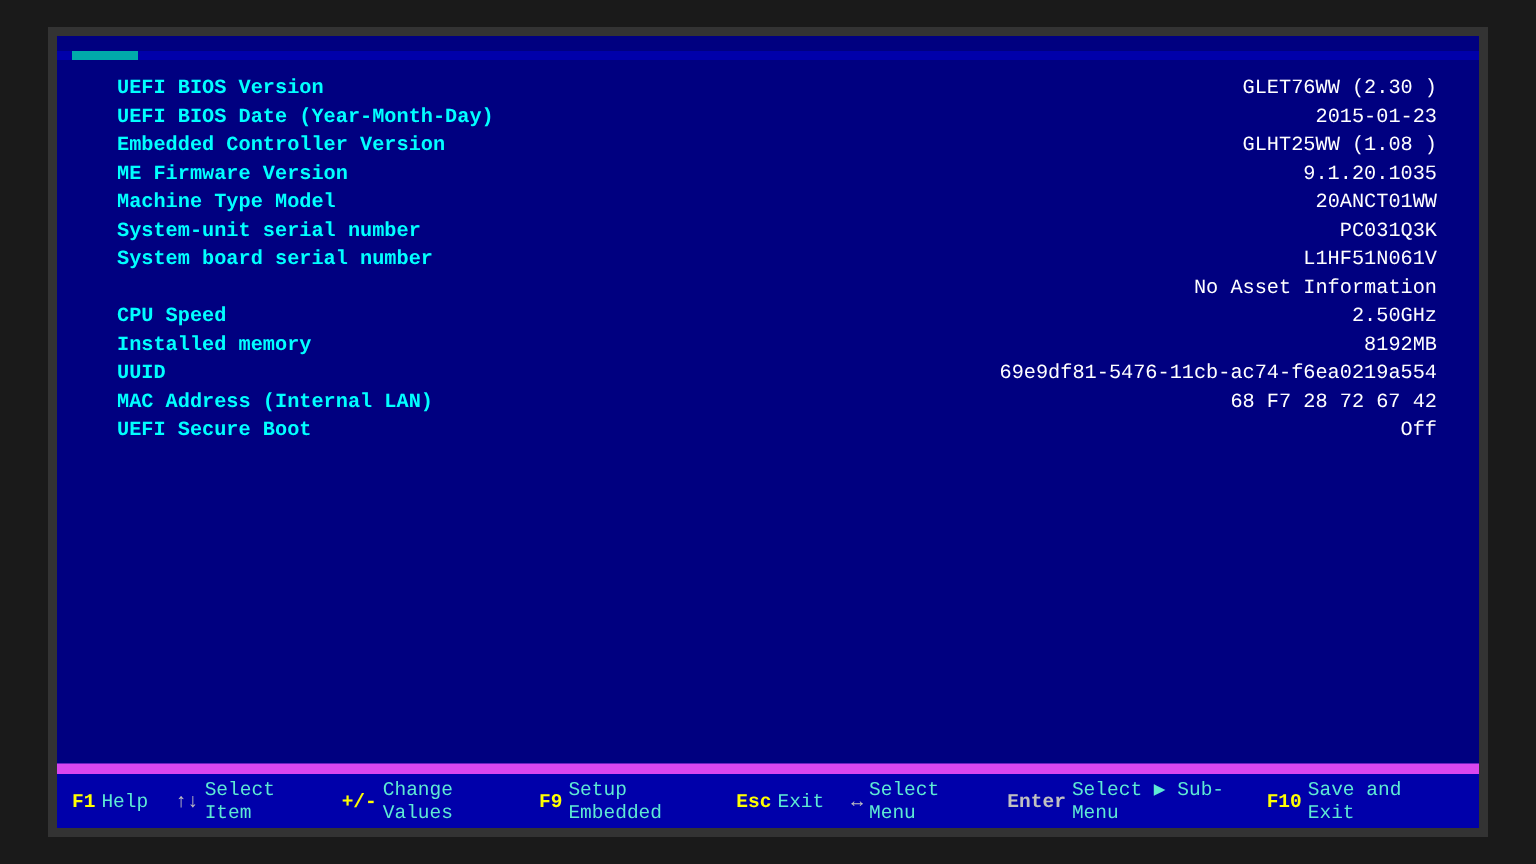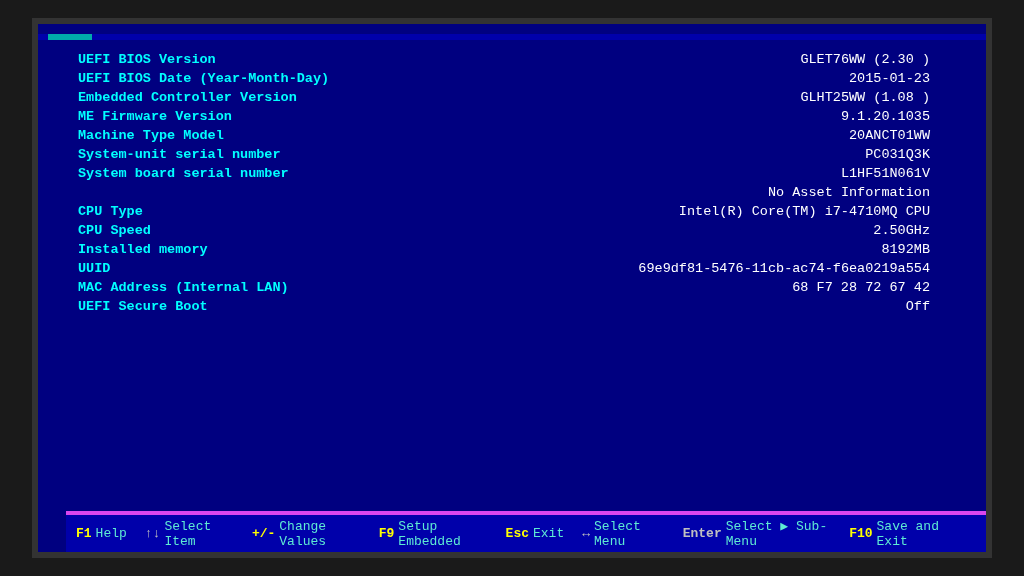--- a/index.html
+++ b/index.html
@@ -53,21 +53,21 @@
     }
     .nav-tab.active {
       background: #00aaaa;
       color: #000000;
       font-weight: bold;
     }
     
     .content {
       flex: 1;
       background: #000080;
-      padding: 10px 56px 10px 40px;
+      padding: 10px 28px 10px 40px;
       color: #c0c0c0;
     }
     .info-row {
       display: flex;
       padding: 2px 0;
       font-size: 13.5px;
     }
     .info-label {
       color: #00ffff;
       width: 340px;
@@ -79,22 +79,21 @@
       flex: 1;
       text-align: right;
     }
     
     .status-bar {
       background: #0000aa;
       display: flex;
       align-items: center;
       padding: 3px 10px;
       gap: 0;
-      border-top: 4px solid #d946ef;
-      margin-left: 28px;
+      border-top: 7px solid #d946ef;
     }
     .status-item {
       display: flex;
       align-items: center;
       gap: 4px;
       margin-right: 18px;
       font-size: 13px;
     }
     .status-key {
       color: #c0c0c0;
@@ -153,24 +152,20 @@
           <span class="info-value">PC031Q3K</span>
         </div>
         <div class="info-row">
           <span class="info-label">System board serial number</span>
           <span class="info-value">L1HF51N061V</span>
         </div>
         <div class="info-row">
           <span class="info-value">No Asset Information</span>
         </div>
         <div class="info-row">
-          <span class="info-label">CPU Type</span>
-          <span class="info-value">Intel(R) Core(TM) i7-4710MQ CPU</span>
-        </div>
-        <div class="info-row">
           <span class="info-label">CPU Speed</span>
           <span class="info-value">2.50GHz</span>
         </div>
         <div class="info-row">
           <span class="info-label">Installed memory</span>
           <span class="info-value">8192MB</span>
         </div>
         <div class="info-row">
           <span class="info-label">UUID</span>
           <span class="info-value">69e9df81-5476-11cb-ac74-f6ea0219a554</span>

